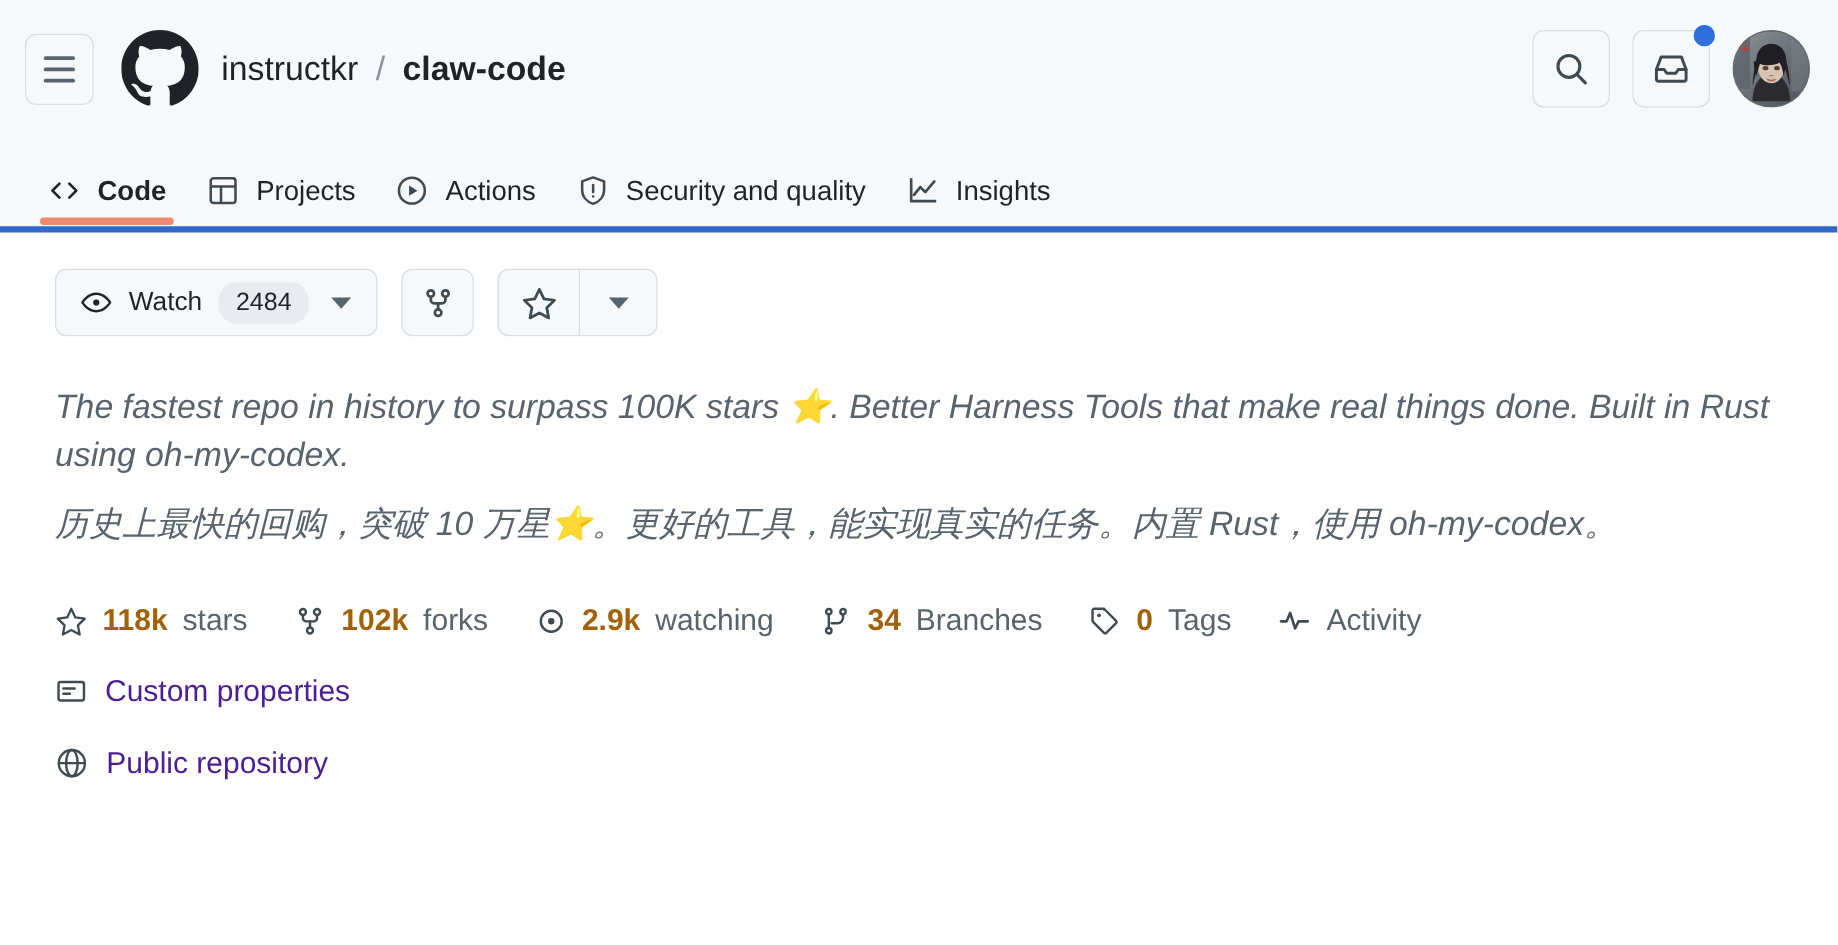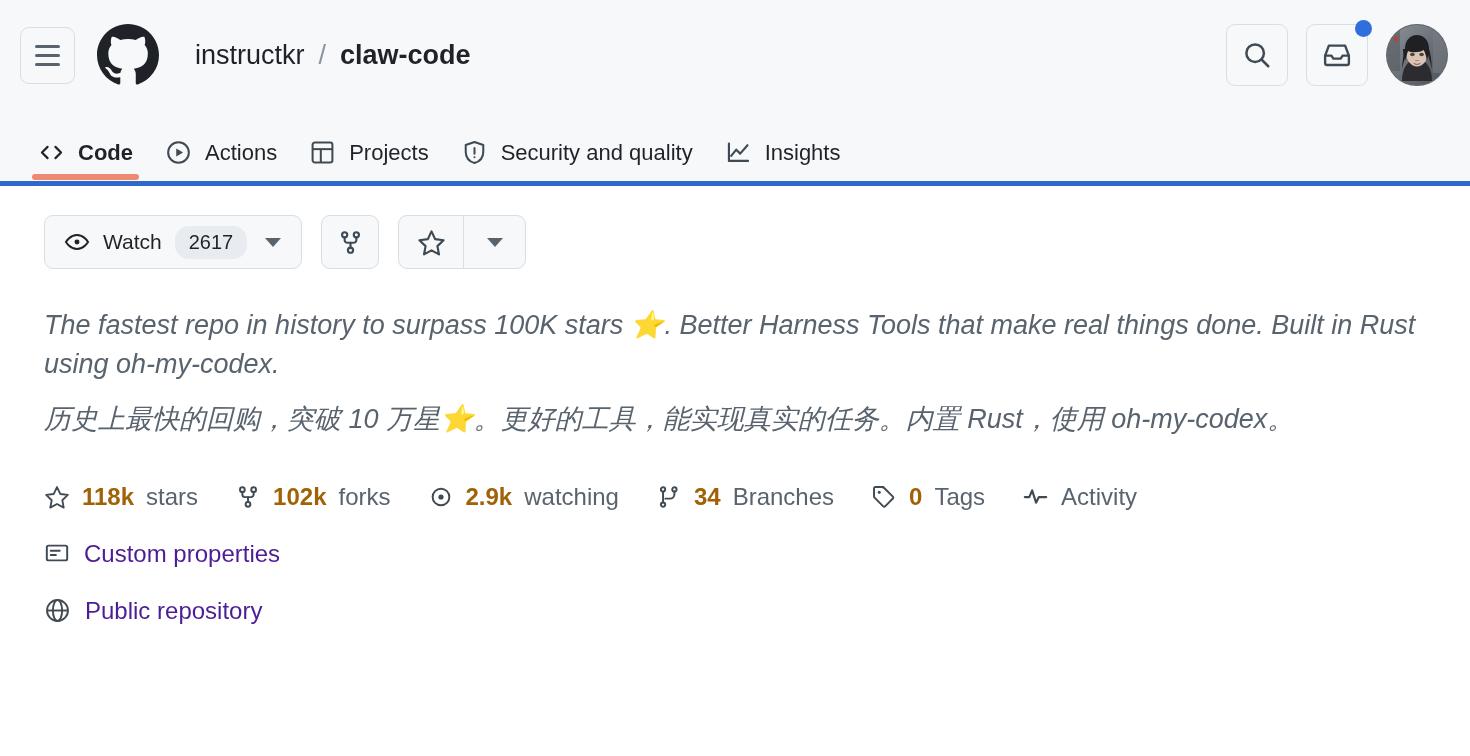--- a/index.html
+++ b/index.html
@@ -50,21 +50,21 @@
   }
   .gh-logo {
     margin-left: 22px;
     flex: none;
     display: flex;
     align-items: center;
   }
   .breadcrumb {
     display: flex;
     align-items: flex-start;
-    margin-left: 36px;
+    margin-left: 18px;
     font-size: 27px;
     white-space: nowrap;
   }
   .breadcrumb .owner {
     color: #1f2328;
     font-weight: 400;
     text-decoration: none;
   }
   .breadcrumb .sep {
     color: #8c959f;
@@ -353,34 +353,34 @@
 
     <a class="tab active">
       <svg width="27" height="27" viewBox="0 0 24 24" fill="none" stroke="#1f2328" stroke-width="1.9" stroke-linecap="round" stroke-linejoin="round">
         <polyline points="8.5,7 3.5,12 8.5,17"></polyline>
         <polyline points="15.5,7 20.5,12 15.5,17"></polyline>
       </svg>
       <span class="tab-label">Code</span>
     </a>
 
     <a class="tab">
-      <svg width="27" height="27" viewBox="0 0 24 24" fill="none" stroke="#404a53" stroke-width="1.8">
-        <circle cx="12" cy="12" r="9.2"></circle>
-        <path d="M10 8.4l6 3.6-6 3.6z" fill="#404a53" stroke="none"></path>
-      </svg>
-      <span class="tab-label">Actions</span>
-    </a>
-
-    <a class="tab">
       <svg width="27" height="27" viewBox="0 0 24 24" fill="none" stroke="#404a53" stroke-width="1.8" stroke-linejoin="round">
         <rect x="3.2" y="3.2" width="17.6" height="17.6" rx="2"></rect>
         <line x1="3.2" y1="9" x2="20.8" y2="9"></line>
         <line x1="10.5" y1="9" x2="10.5" y2="20.8"></line>
       </svg>
       <span class="tab-label">Projects</span>
+    </a>
+
+    <a class="tab">
+      <svg width="27" height="27" viewBox="0 0 24 24" fill="none" stroke="#404a53" stroke-width="1.8">
+        <circle cx="12" cy="12" r="9.2"></circle>
+        <path d="M10 8.4l6 3.6-6 3.6z" fill="#404a53" stroke="none"></path>
+      </svg>
+      <span class="tab-label">Actions</span>
     </a>
 
     <a class="tab">
       <svg width="27" height="27" viewBox="0 0 24 24" fill="none" stroke="#404a53" stroke-width="1.8" stroke-linecap="round" stroke-linejoin="round">
         <path d="M12 2.6 4.2 5.4v6.1c0 4.7 3.2 8.4 7.8 9.9 4.6-1.5 7.8-5.2 7.8-9.9V5.4z"></path>
         <line x1="12" y1="8" x2="12" y2="13"></line>
         <circle cx="12" cy="16.2" r="0.9" fill="#404a53" stroke="none"></circle>
       </svg>
       <span class="tab-label">Security and quality</span>
     </a>
@@ -401,21 +401,21 @@
 <main>
 
   <div class="action-row">
 
     <button class="watch-btn">
       <svg width="26" height="26" viewBox="0 0 24 24" fill="none" stroke="#1f2328" stroke-width="1.8">
         <path d="M1.8 12S5.5 5.6 12 5.6 22.2 12 22.2 12 18.5 18.4 12 18.4 1.8 12 1.8 12z"></path>
         <circle cx="12" cy="12" r="2.3" fill="#1f2328" stroke="none"></circle>
       </svg>
       <span>Watch</span>
-      <span class="count-pill">2617</span>
+      <span class="count-pill">2484</span>
       <span class="caret"></span>
     </button>
 
     <button class="sq-btn">
       <svg width="27" height="27" viewBox="0 0 24 24" fill="none" stroke="#404a53" stroke-width="1.9" stroke-linecap="round">
         <circle cx="6.8" cy="5.2" r="2.3"></circle>
         <circle cx="17.2" cy="5.2" r="2.3"></circle>
         <circle cx="12" cy="18.8" r="2.3"></circle>
         <path d="M6.8 7.5v2.2a2.5 2.5 0 0 0 2.5 2.5h5.4a2.5 2.5 0 0 0 2.5-2.5V7.5"></path>
         <line x1="12" y1="12.2" x2="12" y2="16.5"></line>

